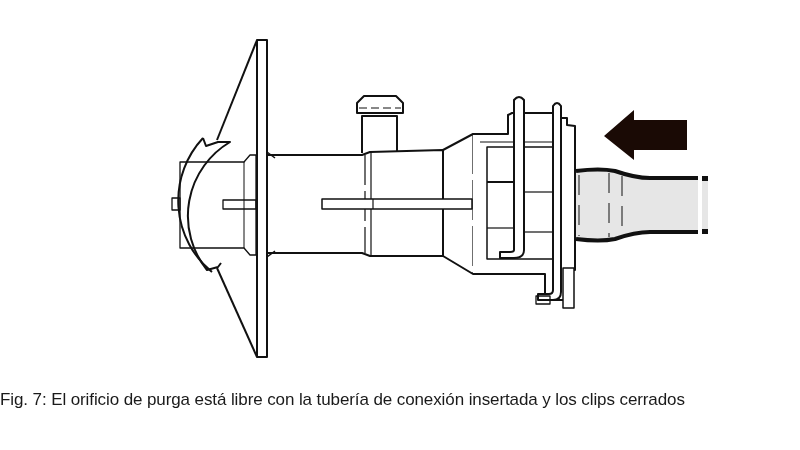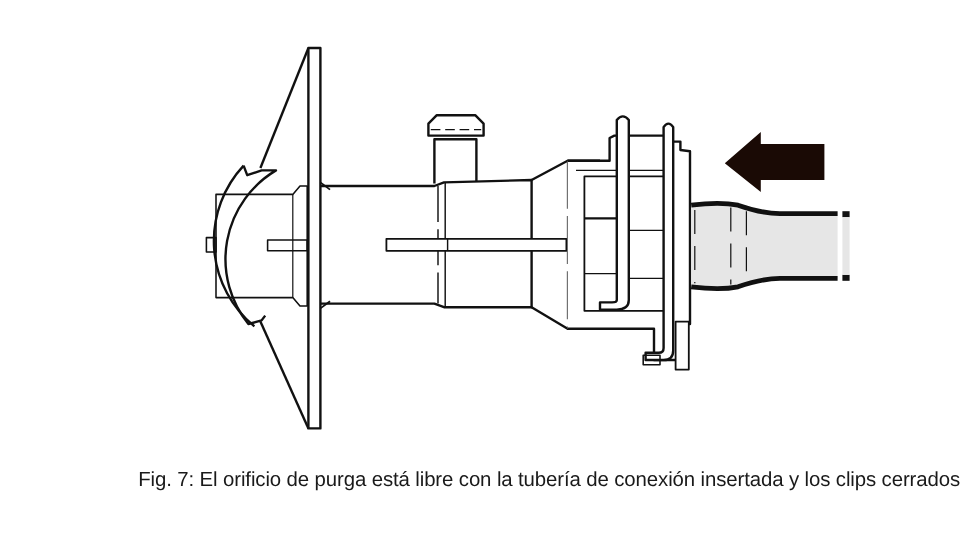--- a/index.html
+++ b/index.html
@@ -1,18 +1,18 @@
 <!DOCTYPE html>
 <html><head>
 <meta charset="utf-8">
 <style>
   html, body { margin:0; padding:0; background:#ffffff; }
   body { width:800px; height:450px; position:relative; overflow:hidden; font-family:"Liberation Sans", sans-serif; }
   .figure { position:absolute; left:0; top:0; width:800px; height:380px; }
-  .caption { position:absolute; left:0; top:390px; width:800px; text-align:right; font-family:"Liberation Sans", sans-serif; font-size:17px; color:#1a1a1a; letter-spacing:-0.1px; }
+  .caption { position:absolute; left:0; top:390px; width:800px; text-align:left; font-family:"Liberation Sans", sans-serif; font-size:17px; color:#1a1a1a; letter-spacing:-0.1px; }
 </style>
 </head>
 <body>
 
 <div class="figure">
   <svg width="800" height="380" viewBox="0 0 800 380" xmlns="http://www.w3.org/2000/svg" fill="none" stroke="#111" stroke-width="2" stroke-linejoin="round">
 
     <g>
       <path d="M203,138 L206,146 L218,142 L230,142 A86,86 0 0 0 207,270 L218,267 L221,263"></path>
       <path d="M203,138 A92,92 0 0 0 212,272" stroke-width="2"></path>

